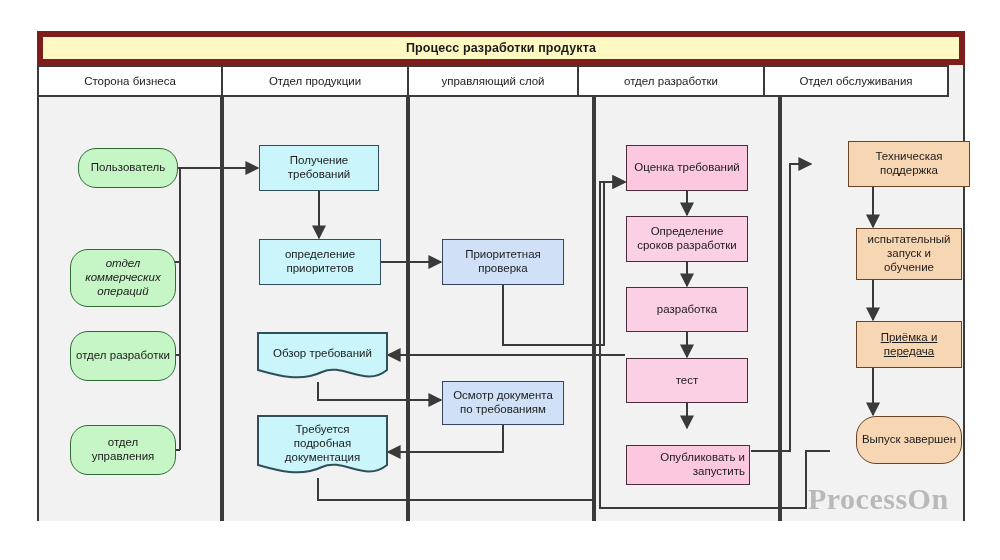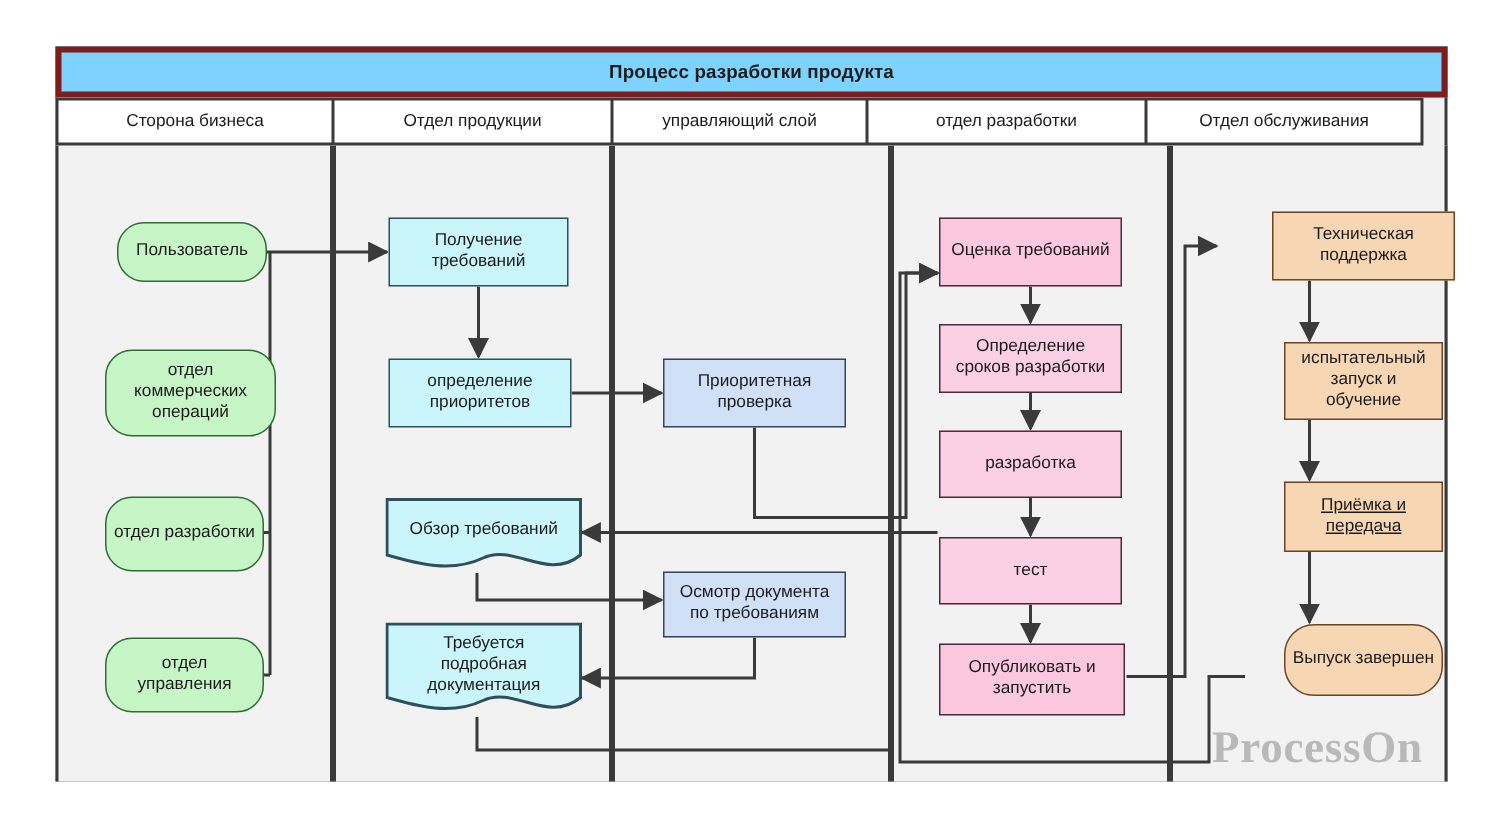--- a/index.html
+++ b/index.html
@@ -36,22 +36,22 @@
   }
 
   
   .title-bar {
     position: absolute;
     left: 37px;
     top: 31px;
     width: 928px;
     height: 34px;
     box-sizing: border-box;
-    background: #7dd3fc;
-    border: 4px solid #7f1d1d;
+    background: #fef9c3;
+    border: 6px solid #7f1d1d;
     display: flex;
     align-items: center;
     justify-content: center;
     font-size: 12.5px;
     font-weight: bold;
     color: #1b1b1b;
     letter-spacing: 0.1px;
   }
 
   
@@ -249,21 +249,21 @@
 
       <path d="M 318 478 L 318 500 L 596 500"></path>
 
     </g>
   </svg>
 
   <div class="node green" style="left:78px; top:148px; width:100px; height:40px;">
     <span>Пользователь</span>
   </div>
 
-  <div class="node green" style="left:70px; top:233px; width:114px; height:58px;">
+  <div class="node green" style="left:70px; top:249px; width:106px; height:58px;font-style:italic;">
     <span>отдел коммерческих операций</span>
   </div>
 
   <div class="node green" style="left:70px; top:331px; width:106px; height:50px;">
     <span>отдел разработки</span>
   </div>
 
   <div class="node green" style="left:70px; top:425px; width:106px; height:50px;">
     <span>отдел управления</span>
   </div>
@@ -307,21 +307,21 @@
   </div>
 
   <div class="node pink light" style="left:626px; top:287px; width:122px; height:45px;">
     <span>разработка</span>
   </div>
 
   <div class="node pink light" style="left:626px; top:358px; width:122px; height:45px;">
     <span>тест</span>
   </div>
 
-  <div class="node pink" style="left:626px; top:429px; width:124px; height:48px;">
+  <div class="node pink" style="left:626px; top:445px; width:124px; height:40px;text-align:right;">
     <span>Опубликовать и запустить</span>
   </div>
 
   <div class="node orange" style="left:812px; top:141px; width:122px; height:46px;">
     <span>Техническая поддержка</span>
   </div>
 
   <div class="node orange" style="left:820px; top:228px; width:106px; height:52px;">
     <span>испытательный запуск и обучение</span>
   </div>

